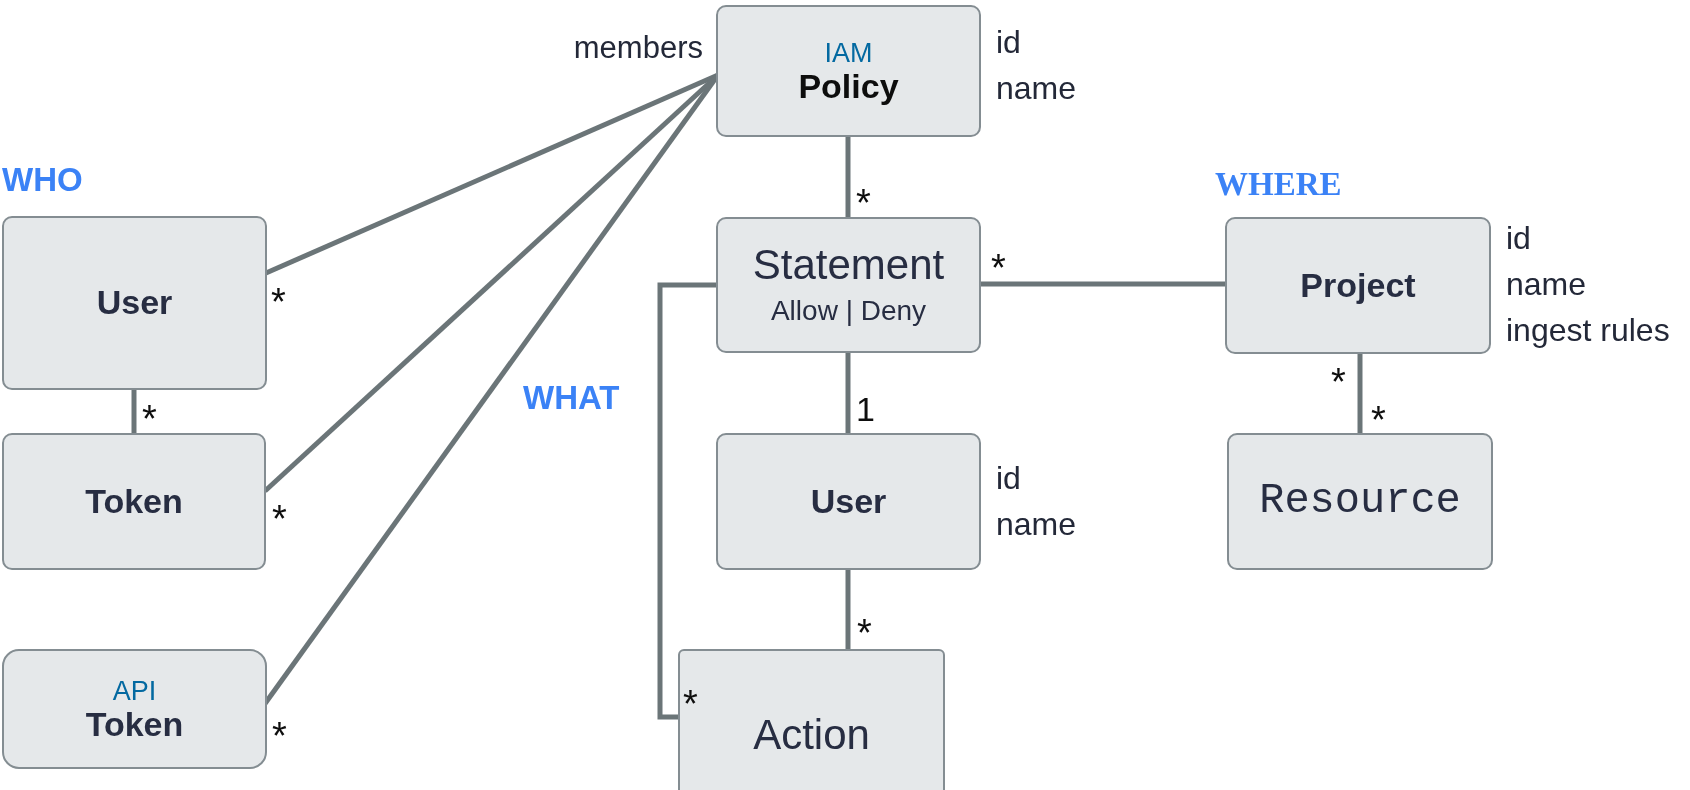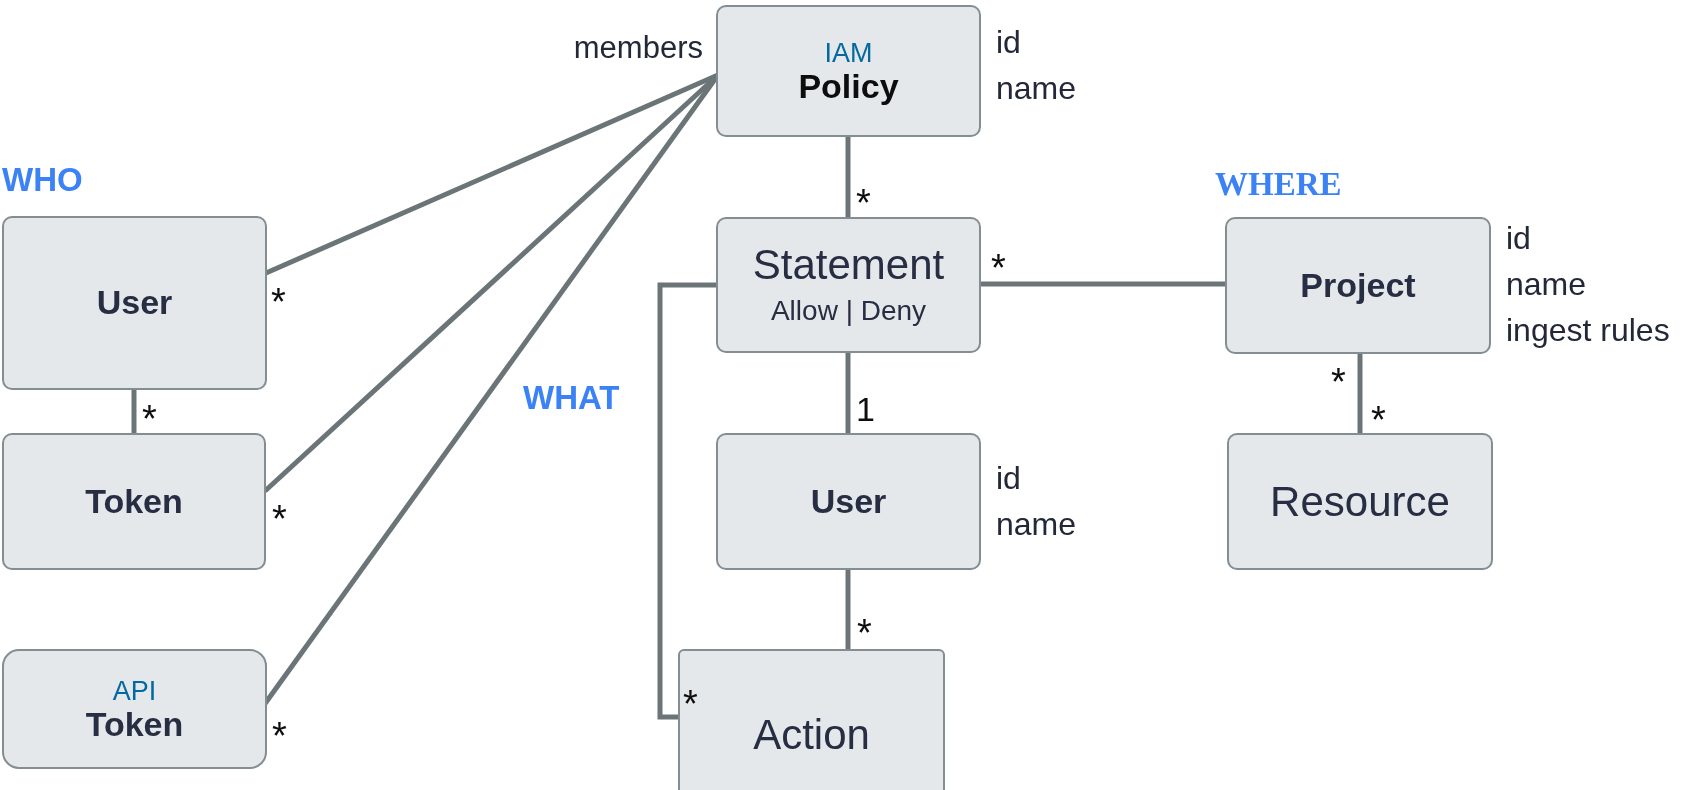--- a/index.html
+++ b/index.html
@@ -75,21 +75,21 @@
   </div>
 
   <div class="node regular" style="left:678px;top:649px;width:267px;height:172px;border-radius:6px;">
     <span class="ename">Action</span>
   </div>
 
   <div class="node" style="left:1225px;top:217px;width:266px;height:137px;">
     <span class="ename">Project</span>
   </div>
 
-  <div class="node regular" style="left:1227px;top:433px;width:266px;height:137px;">
+  <div class="node regular" style="left:1227px;top:433px;width:266px;height:137px;font-family:Liberation Mono, monospace;">
     <span class="ename">Resource</span>
   </div>
 
   <div class="attrs" style="left:996px;top:19px;">
     <div>id</div>
     <div>name</div>
   </div>
 
   <div class="attrs" style="left:996px;top:455px;">
     <div>id</div>

